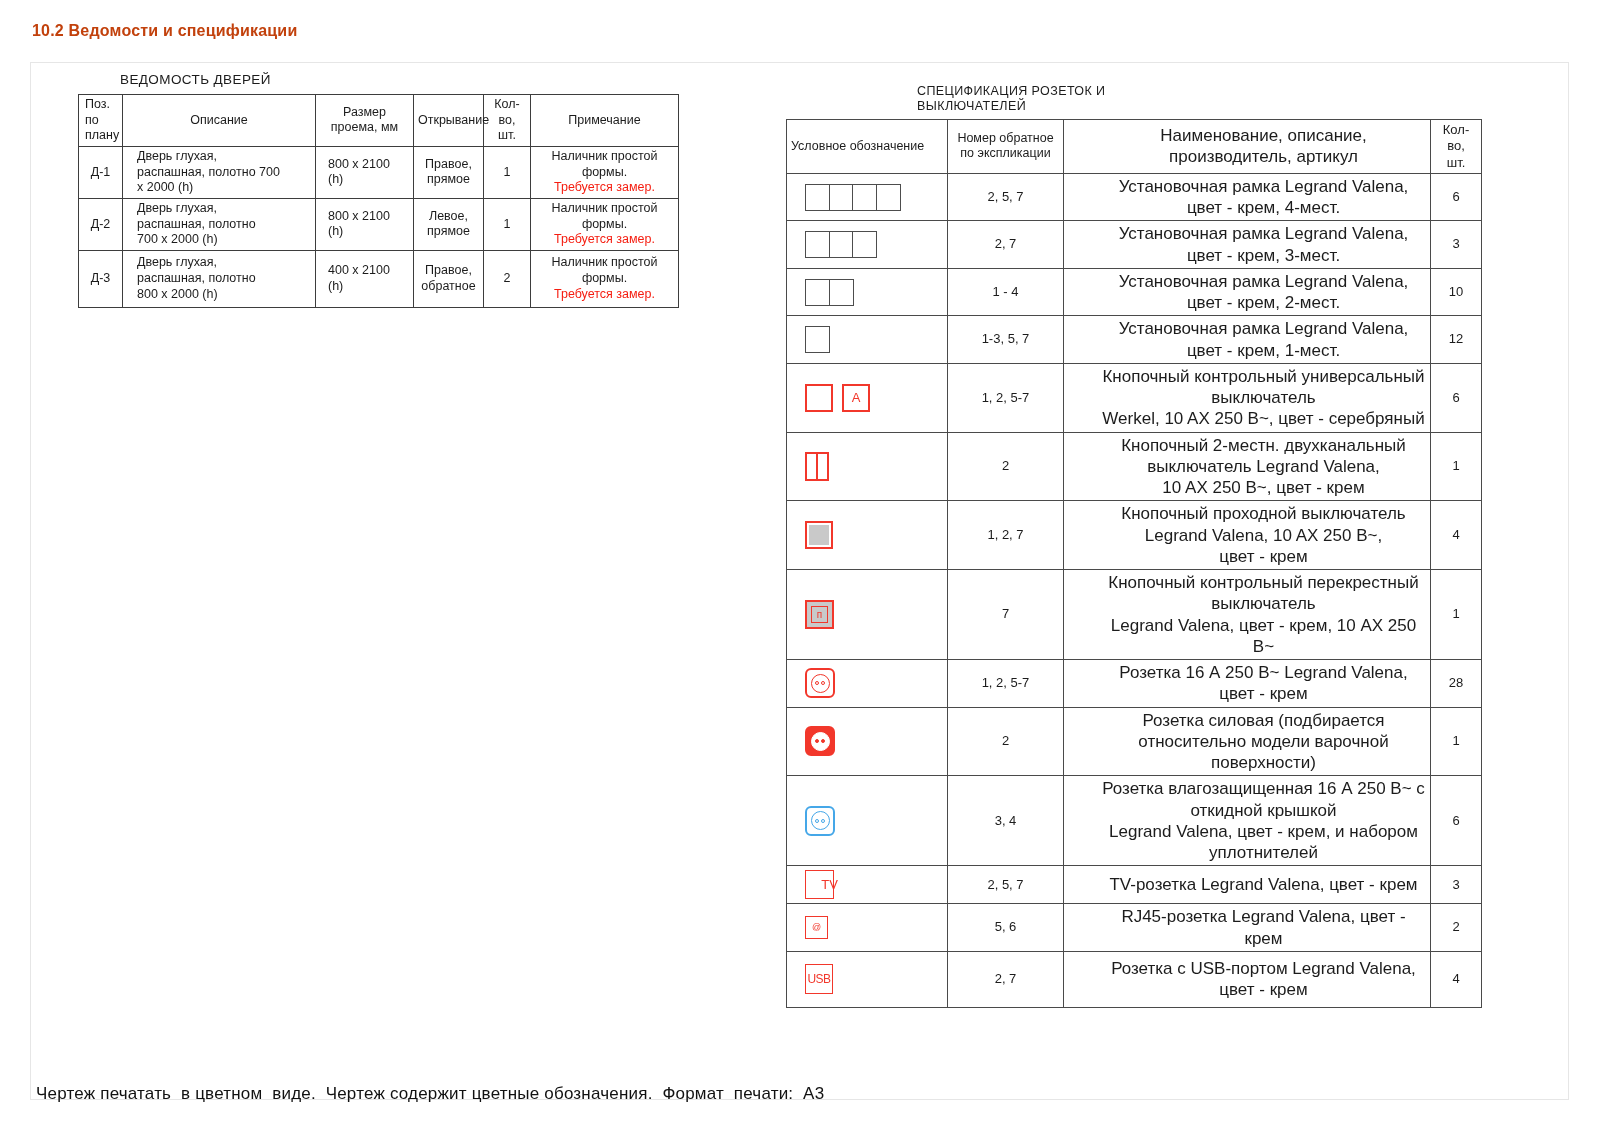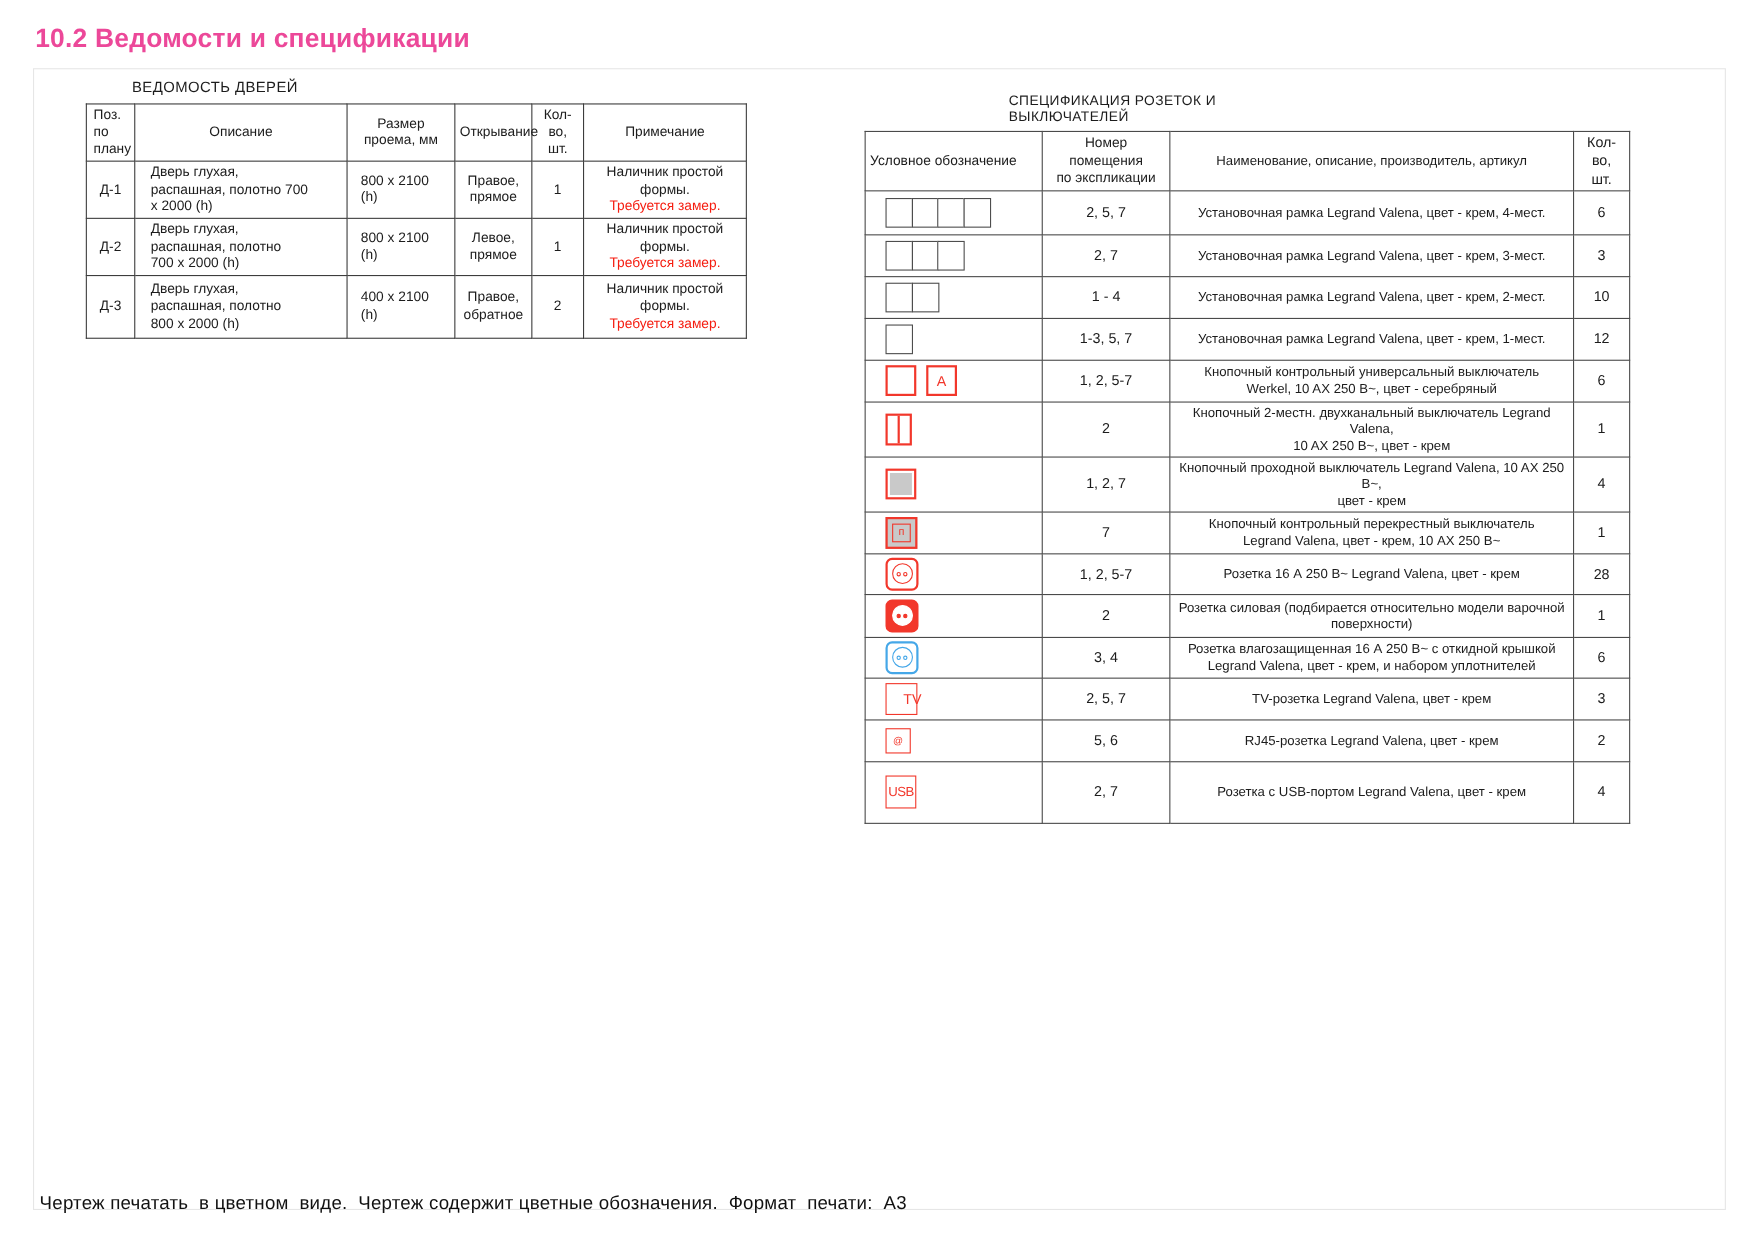--- a/index.html
+++ b/index.html
@@ -4,21 +4,21 @@
 <style>
   * { box-sizing: border-box; }
   html,body { margin:0; padding:0; }
   body {
     width:1600px; height:1140px; position:relative; overflow:hidden;
     background:#ffffff; color:#1c1c1c;
     font-family:"Liberation Sans", sans-serif;
   }
   .page-title {
     position:absolute; left:32px; top:22px; margin:0;
-    font-size:24px; font-weight:600; letter-spacing:0.2px; color:#ec4899;
+    font-size:16px; font-weight:600; letter-spacing:0.2px; color:#c2410c;
   }
   .frame {
     position:absolute; left:30px; top:62px; width:1539px; height:1038px;
     border:1px solid #e6e6e6; background:#fff;
   }
   .footer-note {
     position:absolute; left:36px; top:1084px; font-size:17px; color:#111;
     letter-spacing:0.2px; white-space:pre;
   }
   
@@ -44,21 +44,21 @@
   .doors-table .c-note { width:148px; }
   .doors-table th.c-pos { text-align:left; padding-left:6px; }
   
   .spec { position:absolute; left:786px; top:84px; }
   .spec .tbl-title { margin:0 0 5px 131px; font-size:12.5px; line-height:1.2; }
   .spec-table { width:695px; }
   .spec-table th, .spec-table td { border-color:#4a4a4a; }
   .spec-table th { text-align:center; font-size:12.5px; }
   .spec-table .c-sym   { width:161px; text-align:left; padding-left:18px; }
   .spec-table .c-rooms { width:116px; }
-  .spec-table .c-name  { width:367px; font-size:12px; }
+  .spec-table .c-name  { width:367px; font-size:17px;padding-left:37px; }
   .spec-table .c-qty   { width:51px; font-size:13px; }
   .spec-table td.c-rooms { font-size:13px; }
   
   .sym { display:flex; align-items:center; }
   .frame-sq { width:25px; height:27px; border:1.5px solid #4d4d4d; background:#fff; display:inline-block; }
   .frame-sq + .frame-sq { margin-left:-1.5px; }
   .red-sq {
     width:28px; height:28px; border:2px solid var(--red); background:#fff;
     display:inline-flex; align-items:center; justify-content:center;
     color:var(--red); font-size:13px; line-height:1;
@@ -176,21 +176,21 @@
     </table>
   </div>
 
   <div class="spec">
     <div class="tbl-title">СПЕЦИФИКАЦИЯ РОЗЕТОК  И
 ВЫКЛЮЧАТЕЛЕЙ</div>
     <table class="spec-table">
       <thead>
         <tr style="height:47px;">
           <th class="c-sym pre" style="text-align:left; padding-left:4px;">Условное обозначение</th>
-          <th class="c-rooms pre">Номер  помещения
+          <th class="c-rooms pre">Номер  обратное
 по экспликации</th>
           <th class="c-name pre">Наименование,  описание,  производитель,  артикул</th>
           <th class="c-qty pre">Кол-во,
 шт.</th>
         </tr>
       </thead>
       <tbody id="spec-body">
           <tr style="height: 40px;">
             <td class="c-sym">
               <div class="sym">

